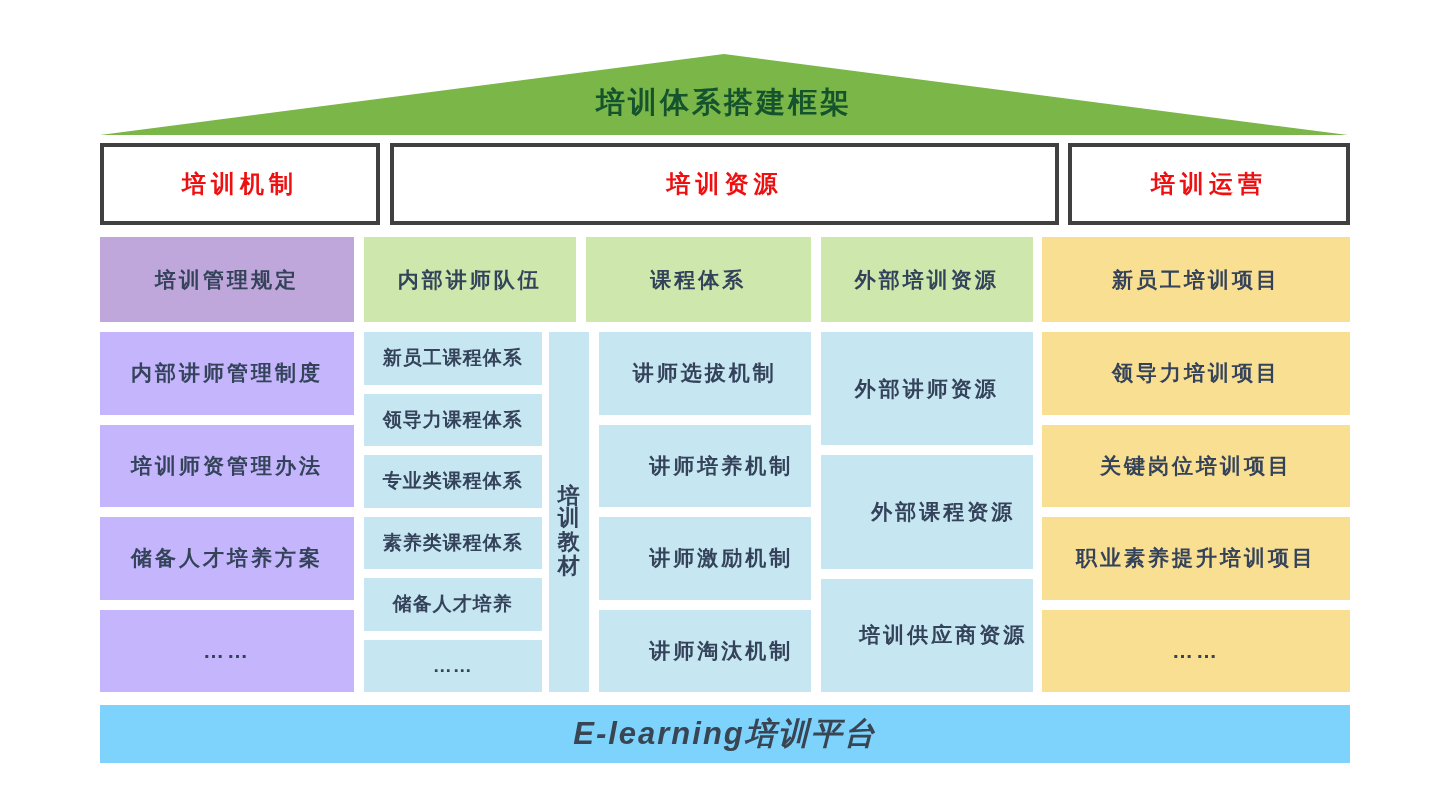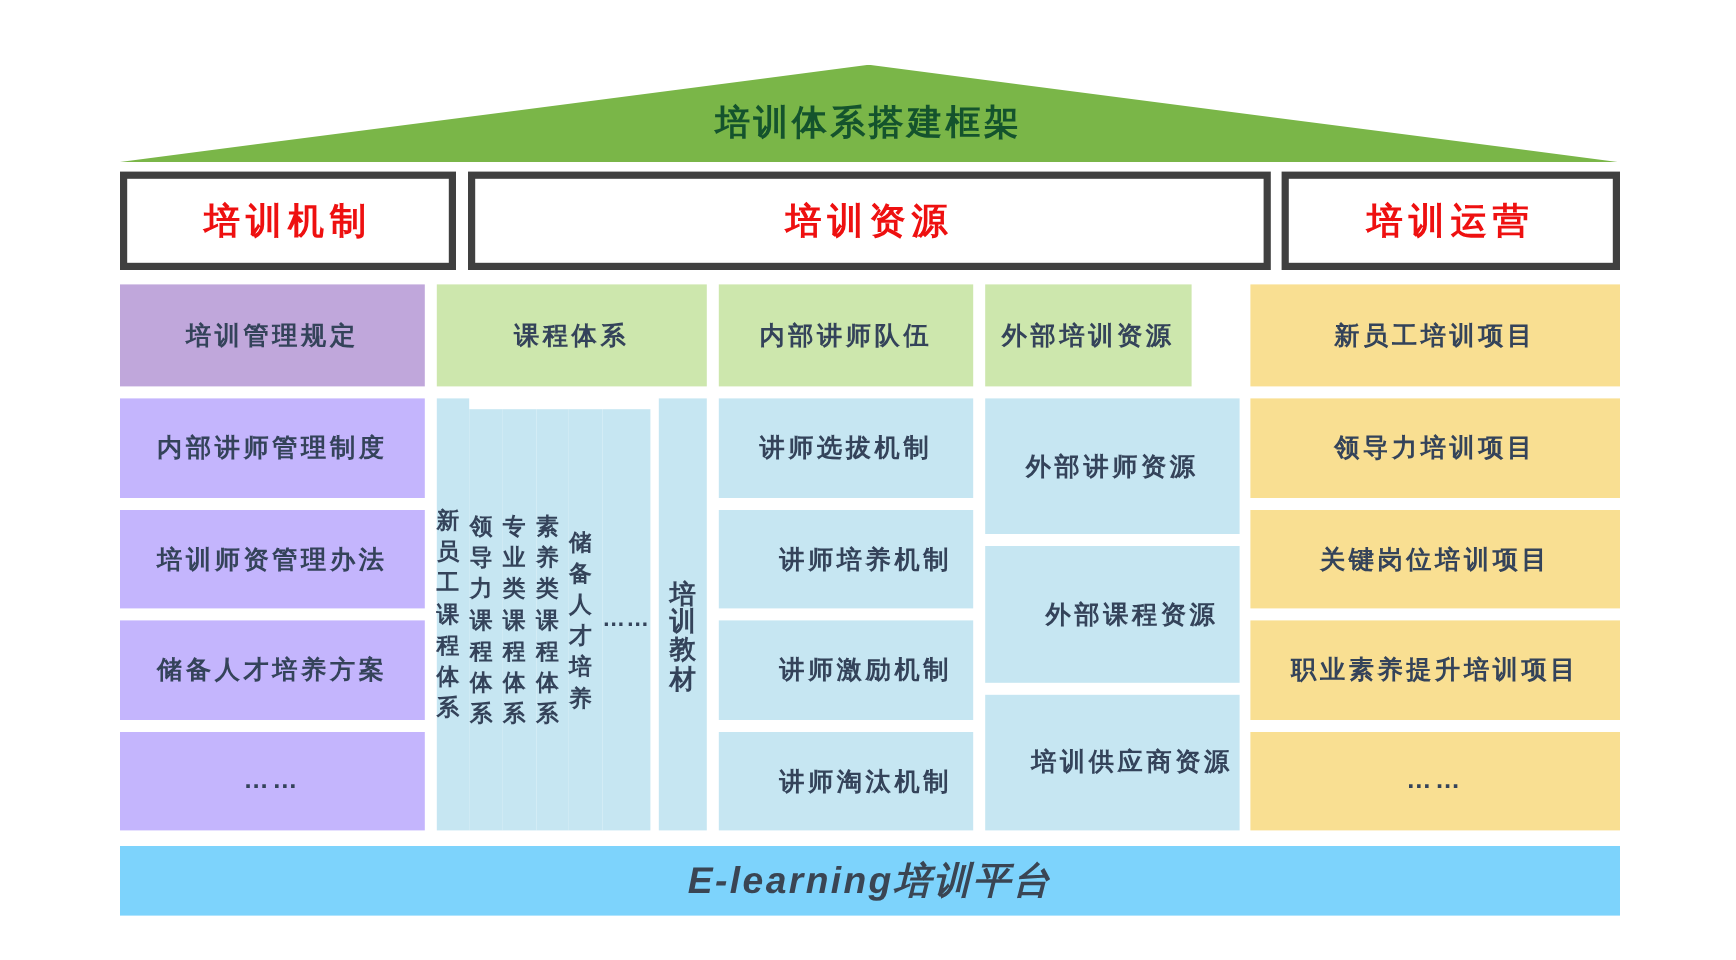--- a/index.html
+++ b/index.html
@@ -21,23 +21,23 @@
     color:#14532d;font-size:29px;font-weight:bold;
     letter-spacing:3px;padding-bottom:12px;
   }
   
   .header-row{
     position:absolute;left:100px;top:143px;width:1250px;height:82px;
     display:flex;
   }
   .hdr{
     box-sizing:border-box;
-    background:#ffffff;border:6px solid #404040;
+    background:#ffffff;border:4px solid #404040;
     display:flex;align-items:center;justify-content:center;
-    color:#ee1010;font-size:30px;font-weight:bold;letter-spacing:5px;
+    color:#ee1010;font-size:24px;font-weight:bold;letter-spacing:5px;
   }
   .hdr-left{width:280px;margin-right:10px;}
   .hdr-mid{width:669px;margin-right:9px;}
   .hdr-right{width:282px;}
   
   .body{
     position:absolute;left:100px;top:237px;width:1250px;height:455px;
     display:flex;
   }
   .box{
@@ -50,25 +50,25 @@
   .col-a .box + .box{margin-top:10px;}
   .col-a .box.first{flex:0 0 85px;}
   .purple{background:#c0a7db;}
   .lavender{background:#c4b5fd;}
 
   .col-b{width:669px;margin-right:9px;display:flex;flex-direction:column;}
   .green-row{display:flex;height:85px;margin-bottom:10px;}
   .green{background:#cde7ad;}
   .g1{width:225px;margin-right:10px;}
   .g2{width:212px;margin-right:10px;}
-  .g3{width:172px;}
+  .g3{width:212px;}
   .sub-row{flex:1;display:flex;}
   .subcol{display:flex;flex-direction:column;}
   .b1{width:225px;margin-right:10px;flex-direction:row;}
-  .b1-stack{width:190px;display:flex;flex-direction:row;margin-right:7px;}
+  .b1-stack{width:190px;display:flex;flex-direction:column;margin-right:7px;}
   .b1-stack .box{flex:1;font-size:19px;letter-spacing:1px;}
   .b1-stack .box + .box{margin-top:9px;}
   .vstrip{
     width:40px;background:#c6e6f2;
     display:flex;align-items:center;justify-content:center;
     color:#34435a;font-size:22px;font-weight:bold;
     writing-mode:vertical-rl;text-orientation:upright;letter-spacing:24px;
   }
   .b2{width:212px;margin-right:10px;}
   .b3{width:212px;}
@@ -113,22 +113,22 @@
     <div class="col-a">
       <div class="box purple first">培训管理规定</div>
       <div class="box lavender">内部讲师管理制度</div>
       <div class="box lavender">培训师资管理办法</div>
       <div class="box lavender">储备人才培养方案</div>
       <div class="box lavender">……</div>
     </div>
 
     <div class="col-b">
       <div class="green-row">
+        <div class="box green g2">内部讲师队伍</div>
         <div class="box green g1">课程体系</div>
-        <div class="box green g2">内部讲师队伍</div>
         <div class="box green g3">外部培训资源</div>
       </div>
       <div class="sub-row">
 
         <div class="subcol b1">
           <div class="b1-stack">
             <div class="box blue">新员工课程体系</div>
             <div class="box blue">领导力课程体系</div>
             <div class="box blue">专业类课程体系</div>
             <div class="box blue">素养类课程体系</div>

